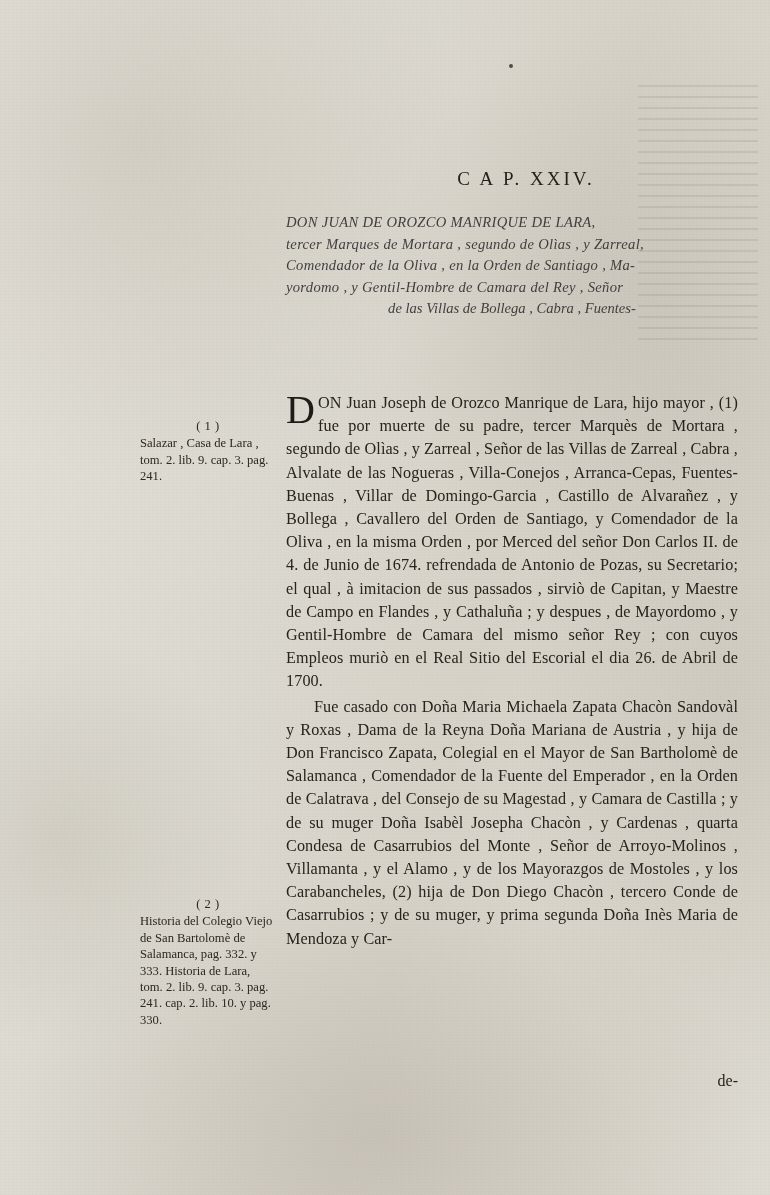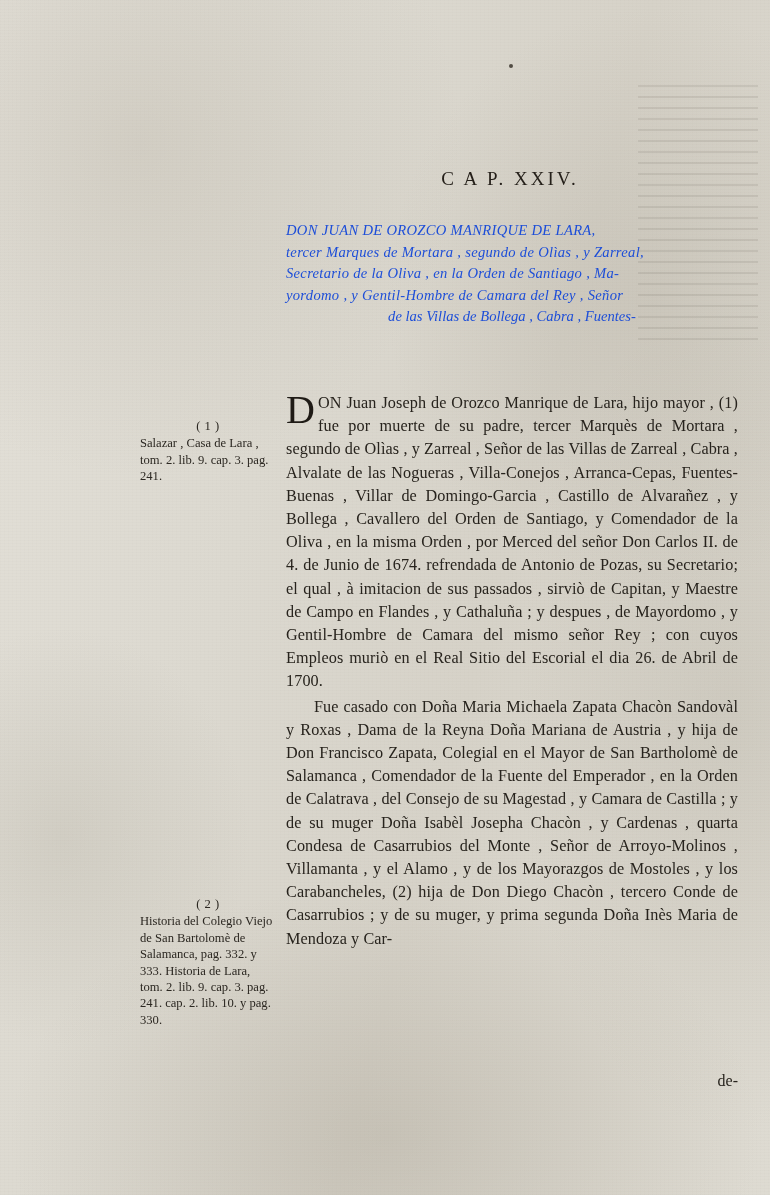--- a/index.html
+++ b/index.html
@@ -71,38 +71,38 @@
     width: 448px;
     font-size: 15.4px;
     line-height: 24px;
     letter-spacing: 0.2px;
     text-align: left;
     color: #27231d;
   }
 
   .chapter {
     position: absolute;
-    left: 286px;
+    left: 302px;
     top: 168px;
     width: 448px;
     text-align: center;
     font-size: 19px;
     letter-spacing: 3px;
     color: #241f19;
   }
 
   .subtitle {
     position: absolute;
     left: 286px;
-    top: 220px;
+    top: 212px;
     width: 452px;
     font-style: italic;
     font-size: 14.6px;
     line-height: 21.5px;
-    color: #1d4ed8;
+    color: #404040;
   }
   .subtitle .l { display: block; }
   .subtitle .l1 { text-align: left; letter-spacing: 0.3px; }
   .subtitle .lc { text-align: center; }
 
   .maincol {
     position: absolute;
     left: 286px;
     top: 392px;
     width: 452px;
@@ -165,21 +165,21 @@
 <div class="content">
 
   <div class="top-dot"></div>
 
 
   <div class="chapter">C A P.  XXIV.</div>
 
   <div class="subtitle">
     <span class="l l1">DON JUAN DE OROZCO MANRIQUE DE LARA,</span>
     <span class="l l1">tercer Marques de Mortara , segundo de Olìas , y Zarreal,</span>
-    <span class="l l1">Secretario de la Oliva , en la Orden de Santiago , Ma-</span>
+    <span class="l l1">Comendador de la Oliva , en la Orden de Santiago , Ma-</span>
     <span class="l l1">yordomo , y Gentil-Hombre de Camara del Rey , Señor</span>
     <span class="l lc">de las Villas de Bollega , Cabra , Fuentes-</span>
   </div>
 
   <div class="maincol">
     <p><span class="dropcap">D</span><span>ON Juan Joseph de Orozco Manrique de Lara, hijo mayor , (1) fue por muerte de su padre, tercer Marquès de Mortara , segundo de Olìas , y Zarreal , Señor de las Villas de Zarreal , Cabra , Alvalate de las Nogueras , Villa-Conejos , Arranca-Cepas, Fuentes-Buenas , Villar de Domingo-Garcia , Castillo de Alvarañez , y Bollega , Cavallero del Orden de Santiago, y Comendador de la Oliva , en la misma Orden , por Merced del señor Don Carlos II. de 4. de Junio de 1674. refrendada de Antonio de Pozas, su Secretario; el qual , à imitacion de sus passados , sirviò de Capitan, y Maestre de Campo en Flandes , y Cathaluña ; y despues , de Mayordomo , y Gentil-Hombre de Camara del mismo señor Rey ; con cuyos Empleos muriò en el Real Sitio del Escorial el dia 26. de Abril de 1700.</span></p>
     <p class="para2">Fue casado con Doña Maria Michaela Zapata Chacòn Sandovàl y Roxas , Dama de la Reyna Doña Mariana de Austria , y hija de Don Francisco Zapata, Colegial en el Mayor de San Bartholomè de Salamanca , Comendador de la Fuente del Emperador , en la Orden de Calatrava , del Consejo de su Magestad , y Camara de Castilla ; y de su muger Doña Isabèl Josepha Chacòn , y Cardenas , quarta Condesa de Casarrubios del Monte , Señor de Arroyo-Molinos , Villamanta , y el Alamo , y de los Mayorazgos de Mostoles , y los Carabancheles, (2) hija de Don Diego Chacòn , tercero Conde de Casarrubios ; y de su muger, y prima segunda Doña Inès Maria de Mendoza y Car-</p>
   </div>
 
   <div class="catchword">de-</div>

